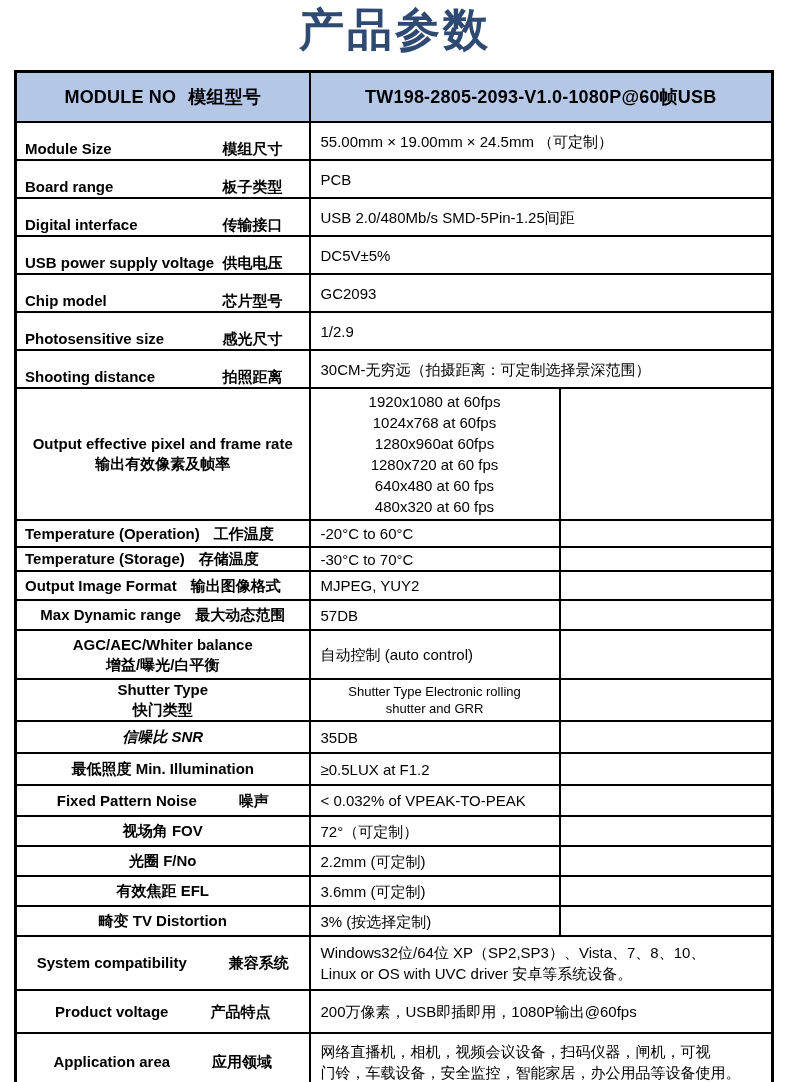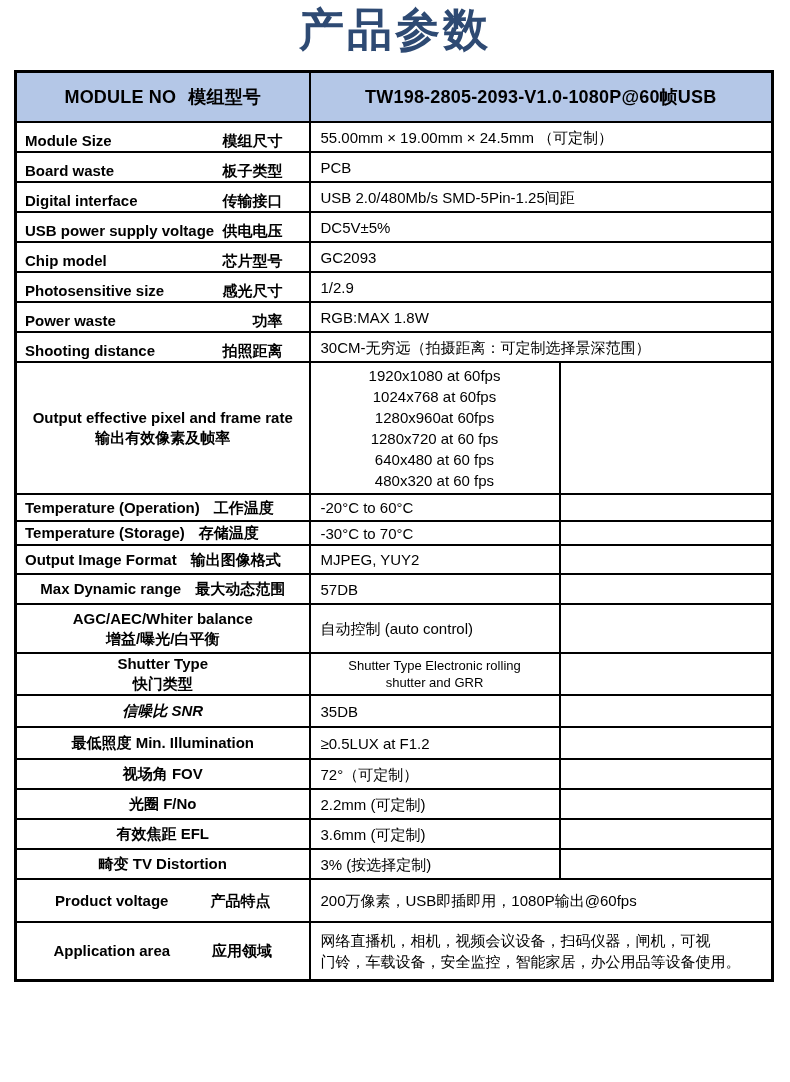--- a/index.html
+++ b/index.html
@@ -26,21 +26,21 @@
   col.c2{width:250px;}
   td{border:2px solid var(--border-color,#000);vertical-align:middle;padding:0;}
   tr.header-row td{
     background:var(--hdr-bg,#b4c7e7);height:48px;
     font-size:18px;font-weight:700;letter-spacing:.2px;
   }
   .hcell{display:flex;justify-content:center;align-items:center;gap:12px;}
   
   td.label{font-weight:700;font-size:15px;}
   td.label .line{display:flex;align-items:center;line-height:20px;}
-  td.label.spread .line{justify-content:space-between;padding:8px 26px 0 8px;}
+  td.label.spread .line{justify-content:space-between;padding:16px 26px 0 8px;}
   td.label.left .line{justify-content:flex-start;gap:14px;padding-left:8px;}
   td.label.center .line{justify-content:center;gap:14px;}
   td.label.center.wide .line{gap:42px;}
   
   td.value{font-size:15px;font-weight:500;}
   td.value .vline{line-height:21px;padding-left:10px;text-align:left;}
   td.value.center .vline{padding-left:0;text-align:center;}
   td.value.small .vline{font-size:13px;line-height:17px;}
   td.empty{background:#fff;}
 </style>
@@ -78,21 +78,21 @@
             <span>模组尺寸</span>
           </div>
         </td>
         <td class="value" colspan="2">
           <div class="vline">55.00mm × 19.00mm × 24.5mm （可定制）</div>
         </td>
       </tr>
       <tr>
         <td class="label spread" style="height: 22px;">
           <div class="line">
-            <span>Board waste</span>
+            <span>Board range</span>
             <span>板子类型</span>
           </div>
         </td>
         <td class="value" colspan="2">
           <div class="vline">PCB</div>
         </td>
       </tr>
       <tr>
         <td class="label spread" style="height: 22px;">
           <div class="line">
@@ -128,31 +128,20 @@
       </tr>
       <tr>
         <td class="label spread" style="height: 22px; margin-top: 36px;">
           <div class="line">
             <span>Photosensitive size</span>
             <span>感光尺寸</span>
           </div>
         </td>
         <td class="value" colspan="2">
           <div class="vline">1/2.9</div>
-        </td>
-      </tr>
-      <tr>
-        <td class="label spread" style="height: 24px;">
-          <div class="line">
-            <span>Power waste</span>
-            <span>功率</span>
-          </div>
-        </td>
-        <td class="value" colspan="2">
-          <div class="vline">RGB:MAX 1.8W</div>
         </td>
       </tr>
       <tr>
         <td class="label spread" style="height: 23px;">
           <div class="line">
             <span>Shooting distance</span>
             <span>拍照距离</span>
           </div>
         </td>
         <td class="value" colspan="2">
@@ -271,20 +260,32 @@
           <div class="line">
             <span>最低照度 Min. Illumination</span>
           </div>
         </td>
         <td class="value">
           <div class="vline">≥0.5LUX at F1.2</div>
         </td>
         <td class="empty"></td>
       </tr>
       <tr>
+        <td class="label center wide" style="height: 29px;">
+          <div class="line">
+            <span>Fixed Pattern Noise</span>
+            <span>噪声</span>
+          </div>
+        </td>
+        <td class="value">
+          <div class="vline">&lt; 0.032% of VPEAK-TO-PEAK</div>
+        </td>
+        <td class="empty"></td>
+      </tr>
+      <tr>
         <td class="label center" style="height: 28px;">
           <div class="line">
             <span>视场角 FOV</span>
           </div>
         </td>
         <td class="value">
           <div class="vline">72°（可定制）</div>
         </td>
         <td class="empty"></td>
       </tr>
@@ -313,20 +314,32 @@
       <tr>
         <td class="label center" style="height: 28px;">
           <div class="line">
             <span>畸变 TV Distortion</span>
           </div>
         </td>
         <td class="value">
           <div class="vline">3% (按选择定制)</div>
         </td>
         <td class="empty"></td>
+      </tr>
+      <tr>
+        <td class="label center wide" style="height: 52px;">
+          <div class="line">
+            <span>System compatibility</span>
+            <span>兼容系统</span>
+          </div>
+        </td>
+        <td class="value" colspan="2">
+          <div class="vline">Windows32位/64位 XP（SP2,SP3）、Vista、7、8、10、</div>
+          <div class="vline">Linux or OS with UVC driver 安卓等系统设备。</div>
+        </td>
       </tr>
       <tr>
         <td class="label center wide" style="height: 41px;">
           <div class="line">
             <span>Product voltage</span>
             <span>产品特点</span>
           </div>
         </td>
         <td class="value" colspan="2">
           <div class="vline">200万像素，USB即插即用，1080P输出@60fps</div>

